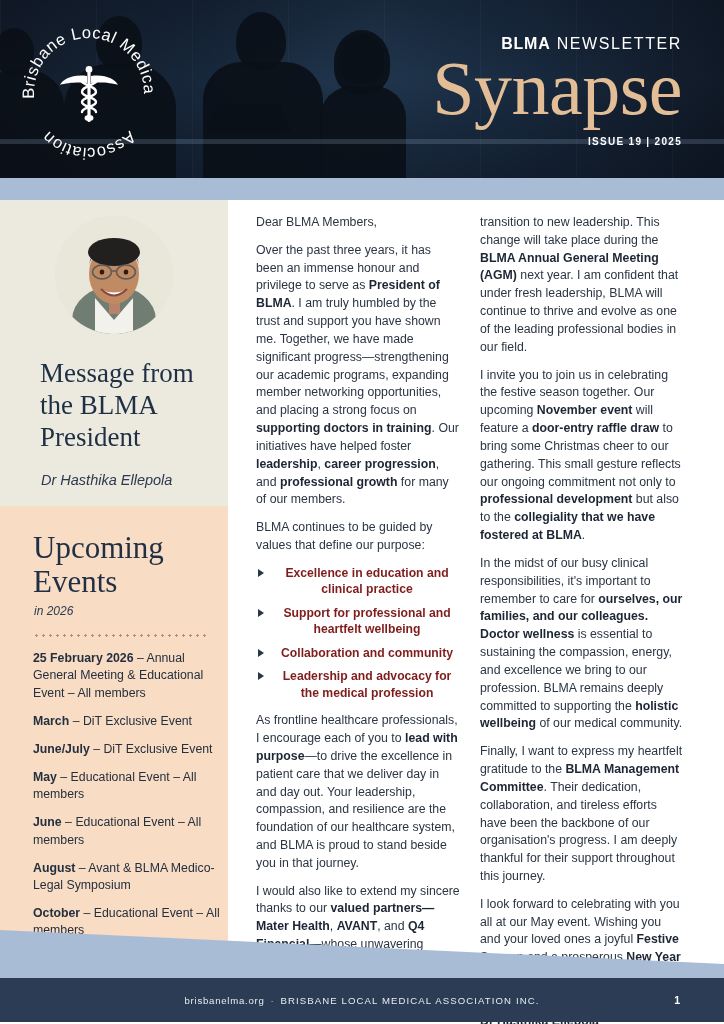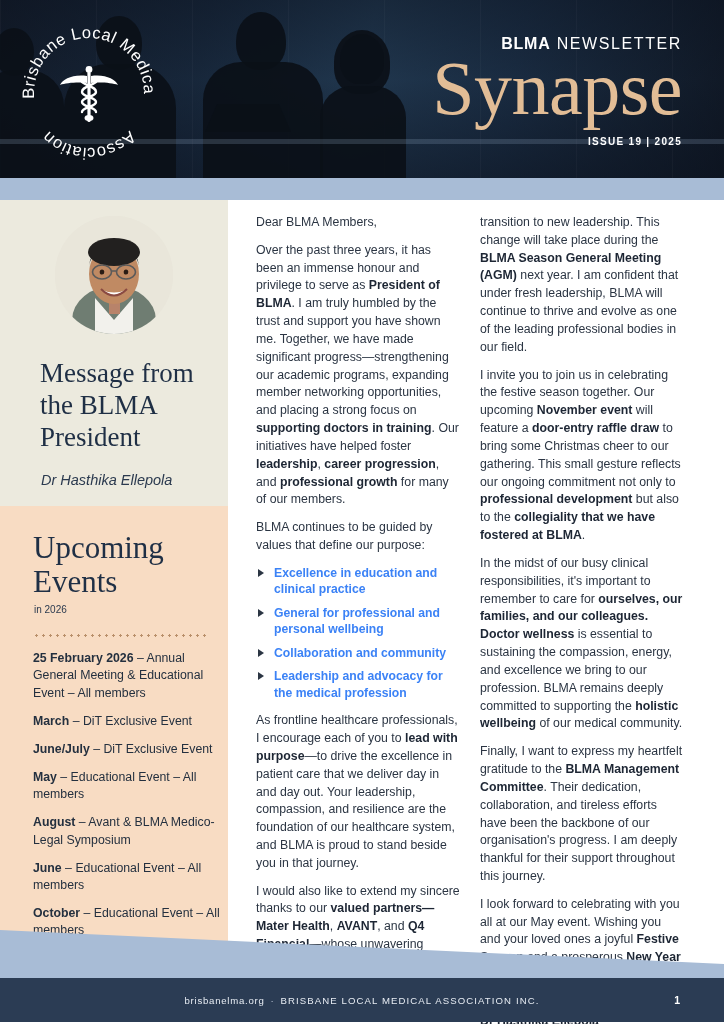--- a/index.html
+++ b/index.html
@@ -121,21 +121,21 @@
     position: absolute; left: 41px; top: 272px; width: 186px;
     font-size: 14.5px; font-style: italic; color: #2b3a4f;
   }
   .sb-events-title {
     position: absolute; left: 33px; top: 331px; width: 190px;
     font-family: "Liberation Serif", serif;
     font-size: 31px; line-height: 1.1; color: #1f2f45;
   }
   .sb-events-sub {
     position: absolute; left: 34px; top: 404px;
-    font-size: 10px; color: #2b3a4f;
+    font-size: 12px; font-style: italic; color: #2b3a4f;
   }
   .dots {
     position: absolute; left: 33px; top: 434px; width: 176px; height: 3px;
     background-image: radial-gradient(circle, #b98f6a 1.1px, transparent 1.2px);
     background-size: 7px 3px;
   }
   .events {
     position: absolute; left: 33px; top: 450px; width: 188px;
   }
   .event {
@@ -154,21 +154,21 @@
     position: absolute; top: 14px; width: 204px;
     font-size: 12.3px; line-height: 1.45; color: #2b3543;
   }
   .col-1 { left: 28px; }
   .col-2 { left: 252px; }
   .col p { margin-bottom: 10px; }
   .col p b { font-weight: 700; color: #1d2634; }
   .bullets { list-style: none; margin: 2px 0 11px 0; }
   .bullets li {
     position: relative; padding-left: 18px; margin-bottom: 7px;
-    font-weight: 700; font-size: 12.2px; line-height: 1.35; color: #3b82f6;
+    font-weight: 700; font-size: 12.2px; line-height: 1.35; color: #7f1d1d; text-align: center;
   }
   .bullets li::before {
     content: "";
     position: absolute; left: 2px; top: 4px;
     border-left: 6px solid #2b3543;
     border-top: 4.5px solid transparent;
     border-bottom: 4.5px solid transparent;
   }
   .signoff { font-weight: 700; color: #1d2634; line-height: 1.45; }
 
@@ -280,46 +280,46 @@
 
     <div class="sb-events-title">Upcoming Events</div>
     <div class="sb-events-sub">in 2026</div>
     <div class="dots"></div>
 
     <div class="events">
       <div class="event"><b>25 February 2026</b><span> – Annual General Meeting &amp; Educational Event – All members</span></div>
       <div class="event"><b>March</b><span> – DiT Exclusive Event</span></div>
       <div class="event"><b>June/July</b><span> – DiT Exclusive Event</span></div>
       <div class="event"><b>May</b><span> – Educational Event – All members</span></div>
+      <div class="event"><b>June</b><span> – Educational Event – All members</span></div>
       <div class="event"><b>August</b><span> – Avant &amp; BLMA Medico-Legal Symposium</span></div>
-      <div class="event"><b>June</b><span> – Educational Event – All members</span></div>
       <div class="event"><b>October</b><span> – Educational Event – All members</span></div>
       <div class="event"><b>November</b><span> – End of Year Celebration &amp; Educational Event – All members</span></div>
     </div>
   </div>
 
   <div class="body-area">
 
     <div class="col col-1">
       <p>Dear BLMA Members,</p>
       <p><span>Over the past three years, it has been an immense honour and privilege to serve as </span><b>President of BLMA</b><span>. I am truly humbled by the trust and support you have shown me. Together, we have made significant progress—strengthening our academic programs, expanding member networking opportunities, and placing a strong focus on </span><b>supporting doctors in training</b><span>. Our initiatives have helped foster </span><b>leadership</b><span>, </span><b>career progression</b><span>, and </span><b>professional growth</b><span> for many of our members.</span></p>
       <p>BLMA continues to be guided by values that define our purpose:</p>
       <ul class="bullets">
         <li>Excellence in education and clinical practice</li>
-        <li>General for professional and personal wellbeing</li>
+        <li>Support for professional and heartfelt wellbeing</li>
         <li>Collaboration and community</li>
         <li>Leadership and advocacy for the medical profession</li>
       </ul>
       <p><span>As frontline healthcare professionals, I encourage each of you to </span><b>lead with purpose</b><span>—to drive the excellence in patient care that we deliver day in and day out. Your leadership, compassion, and resilience are the foundation of our healthcare system, and BLMA is proud to stand beside you in that journey.</span></p>
       <p><span>I would also like to extend my sincere thanks to our </span><b>valued partners—Mater Health</b><span>, </span><b>AVANT</b><span>, and </span><b>Q4 Financial</b><span>—whose unwavering support has been instrumental in our success. Their partnership has helped us grow and deliver meaningful value to our members.</span></p>
 
     </div>
 
     <div class="col col-2">
-      <p><span>transition to new leadership. This change will take place during the </span><b>BLMA Season General Meeting (AGM)</b><span> next year. I am confident that under fresh leadership, BLMA will continue to thrive and evolve as one of the leading professional bodies in our field.</span></p>
+      <p><span>transition to new leadership. This change will take place during the </span><b>BLMA Annual General Meeting (AGM)</b><span> next year. I am confident that under fresh leadership, BLMA will continue to thrive and evolve as one of the leading professional bodies in our field.</span></p>
       <p><span>I invite you to join us in celebrating the festive season together. Our upcoming </span><b>November event</b><span> will feature a </span><b>door-entry raffle draw</b><span> to bring some Christmas cheer to our gathering. This small gesture reflects our ongoing commitment not only to </span><b>professional development</b><span> but also to the </span><b>collegiality that we have fostered at BLMA</b><span>.</span></p>
       <p><span>In the midst of our busy clinical responsibilities, it's important to remember to care for </span><b>ourselves, our families, and our colleagues.</b><span> </span><b>Doctor wellness</b><span> is essential to sustaining the compassion, energy, and excellence we bring to our profession. BLMA remains deeply committed to supporting the </span><b>holistic wellbeing</b><span> of our medical community.</span></p>
       <p><span>Finally, I want to express my heartfelt gratitude to the </span><b>BLMA Management Committee</b><span>. Their dedication, collaboration, and tireless efforts have been the backbone of our organisation's progress. I am deeply thankful for their support throughout this journey.</span></p>
       <p><span>I look forward to celebrating with you all at our May event. Wishing you and your loved ones a joyful </span><b>Festive Season</b><span> and a prosperous </span><b>New Year</b><span> ahead.</span></p>
       <div class="signoff">
         <div>Warm regards,</div>
         <div>Dr Hasthika Ellepola</div>
       </div>
     </div>
   </div>

